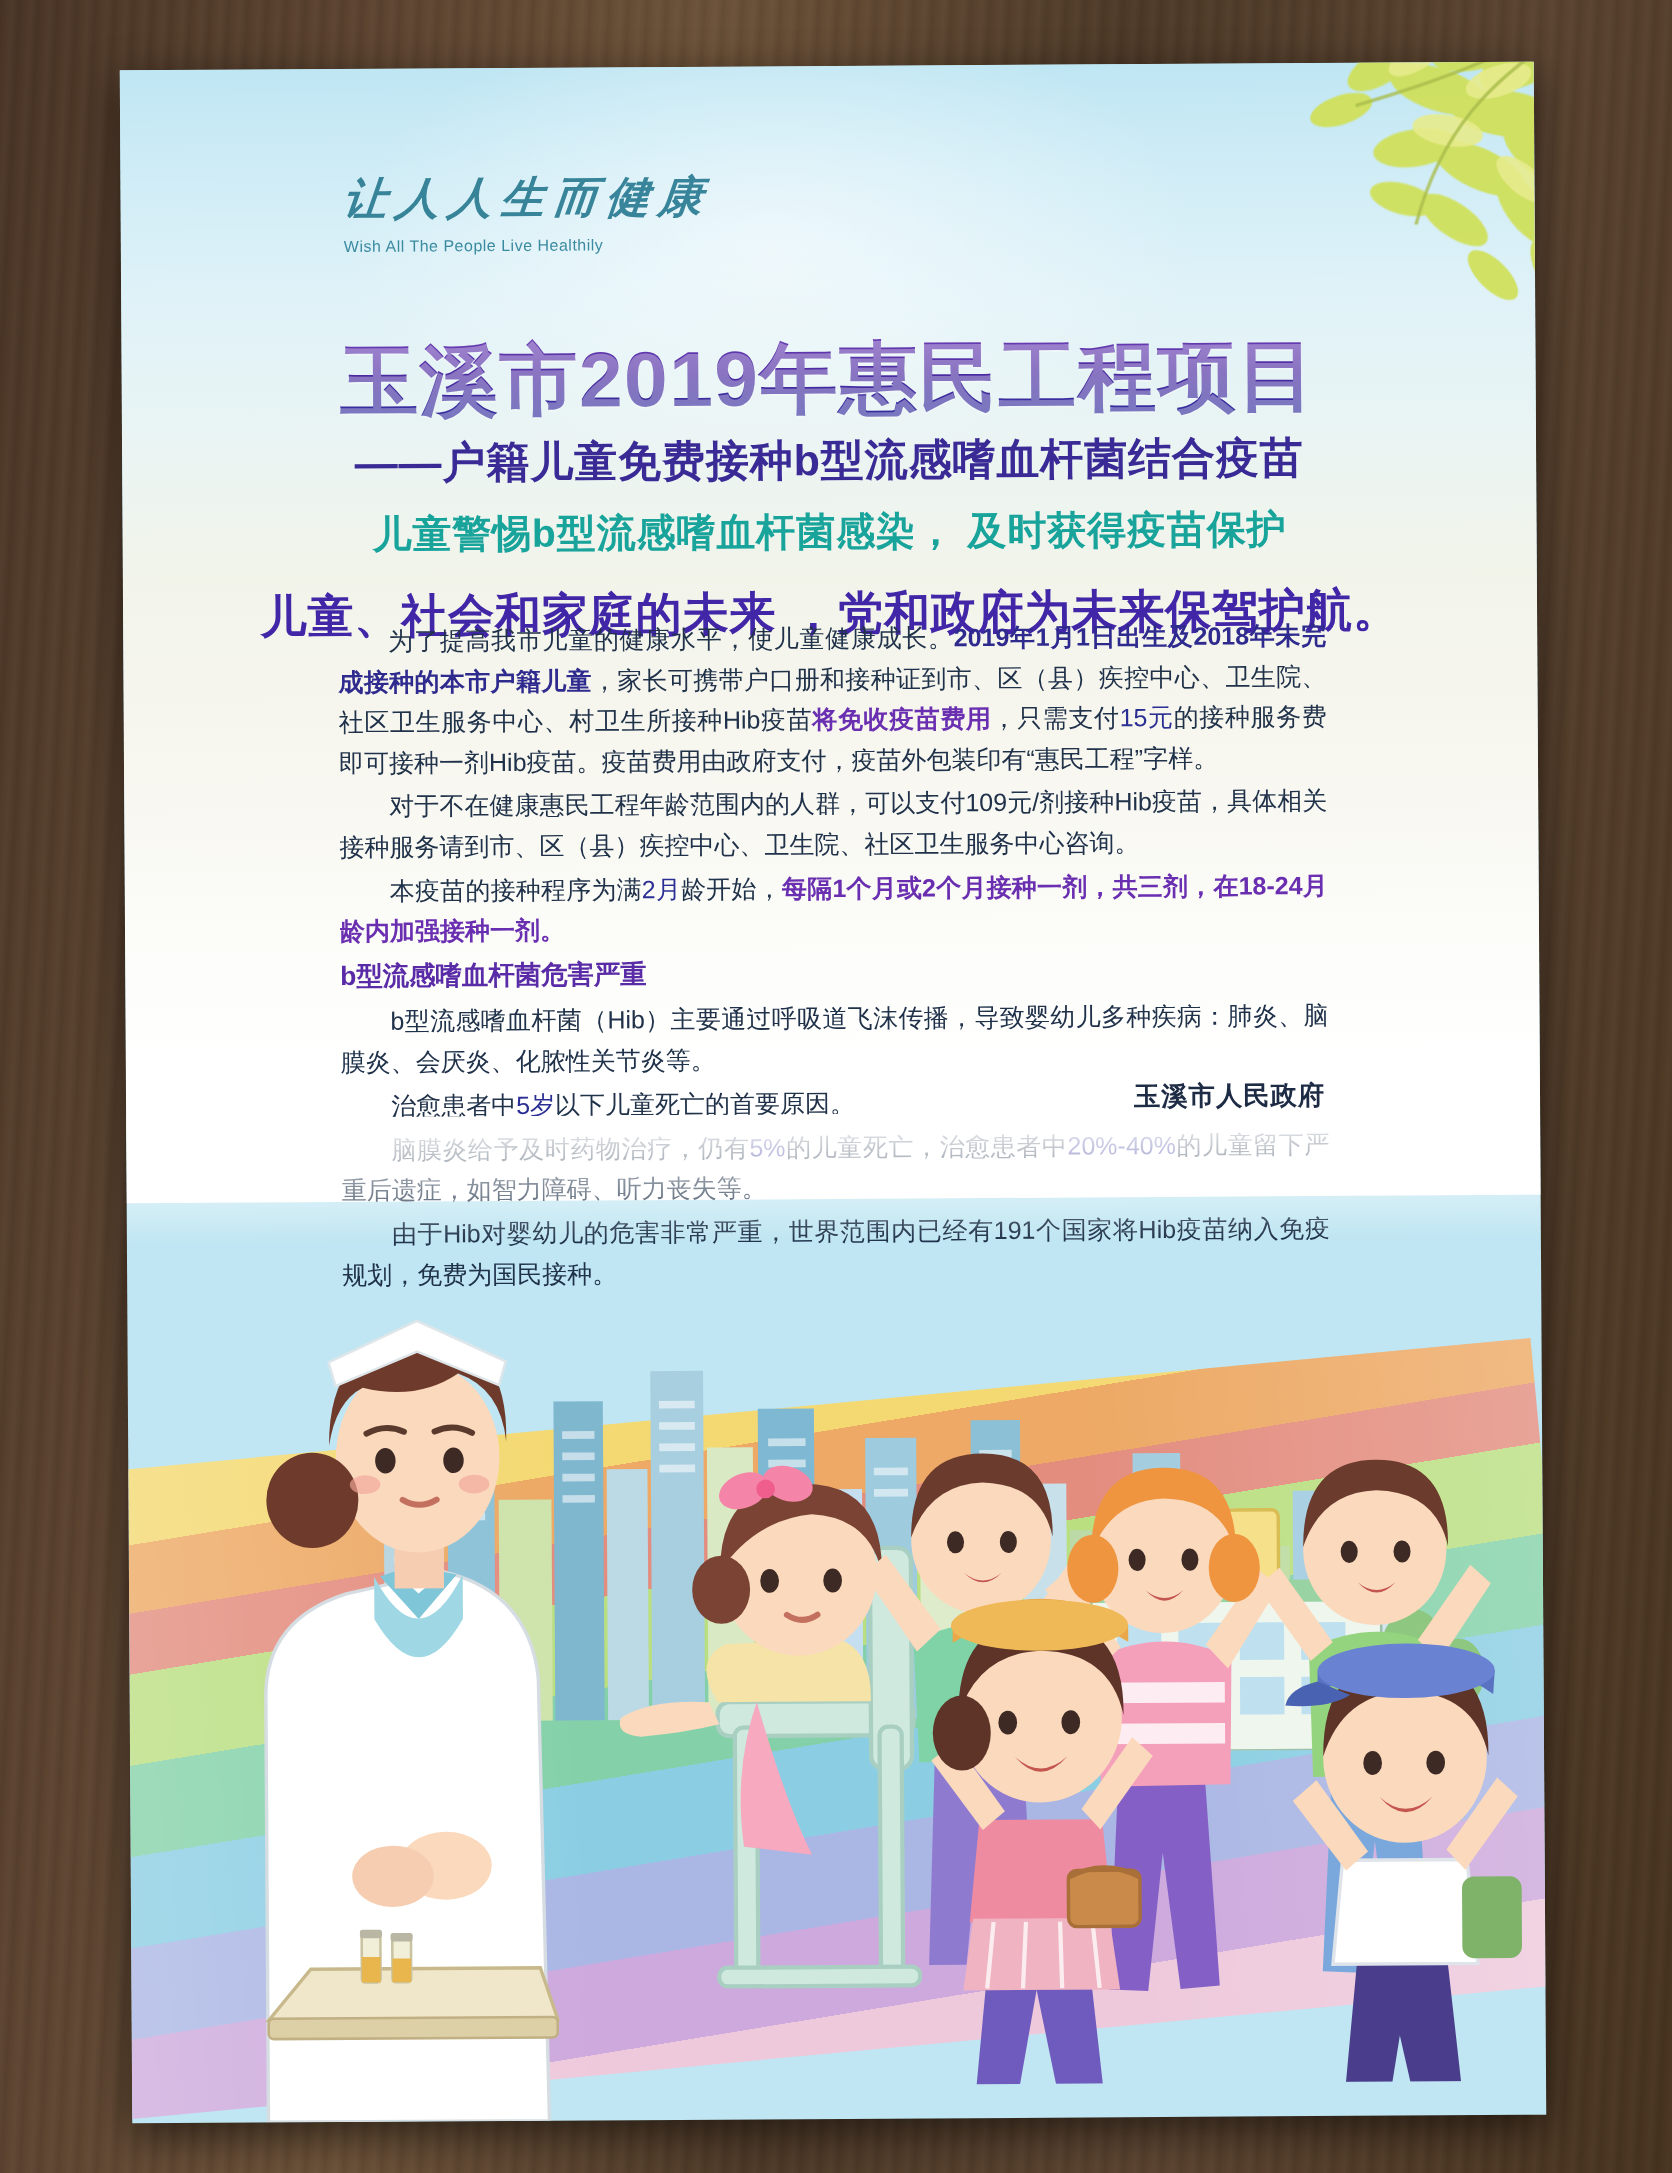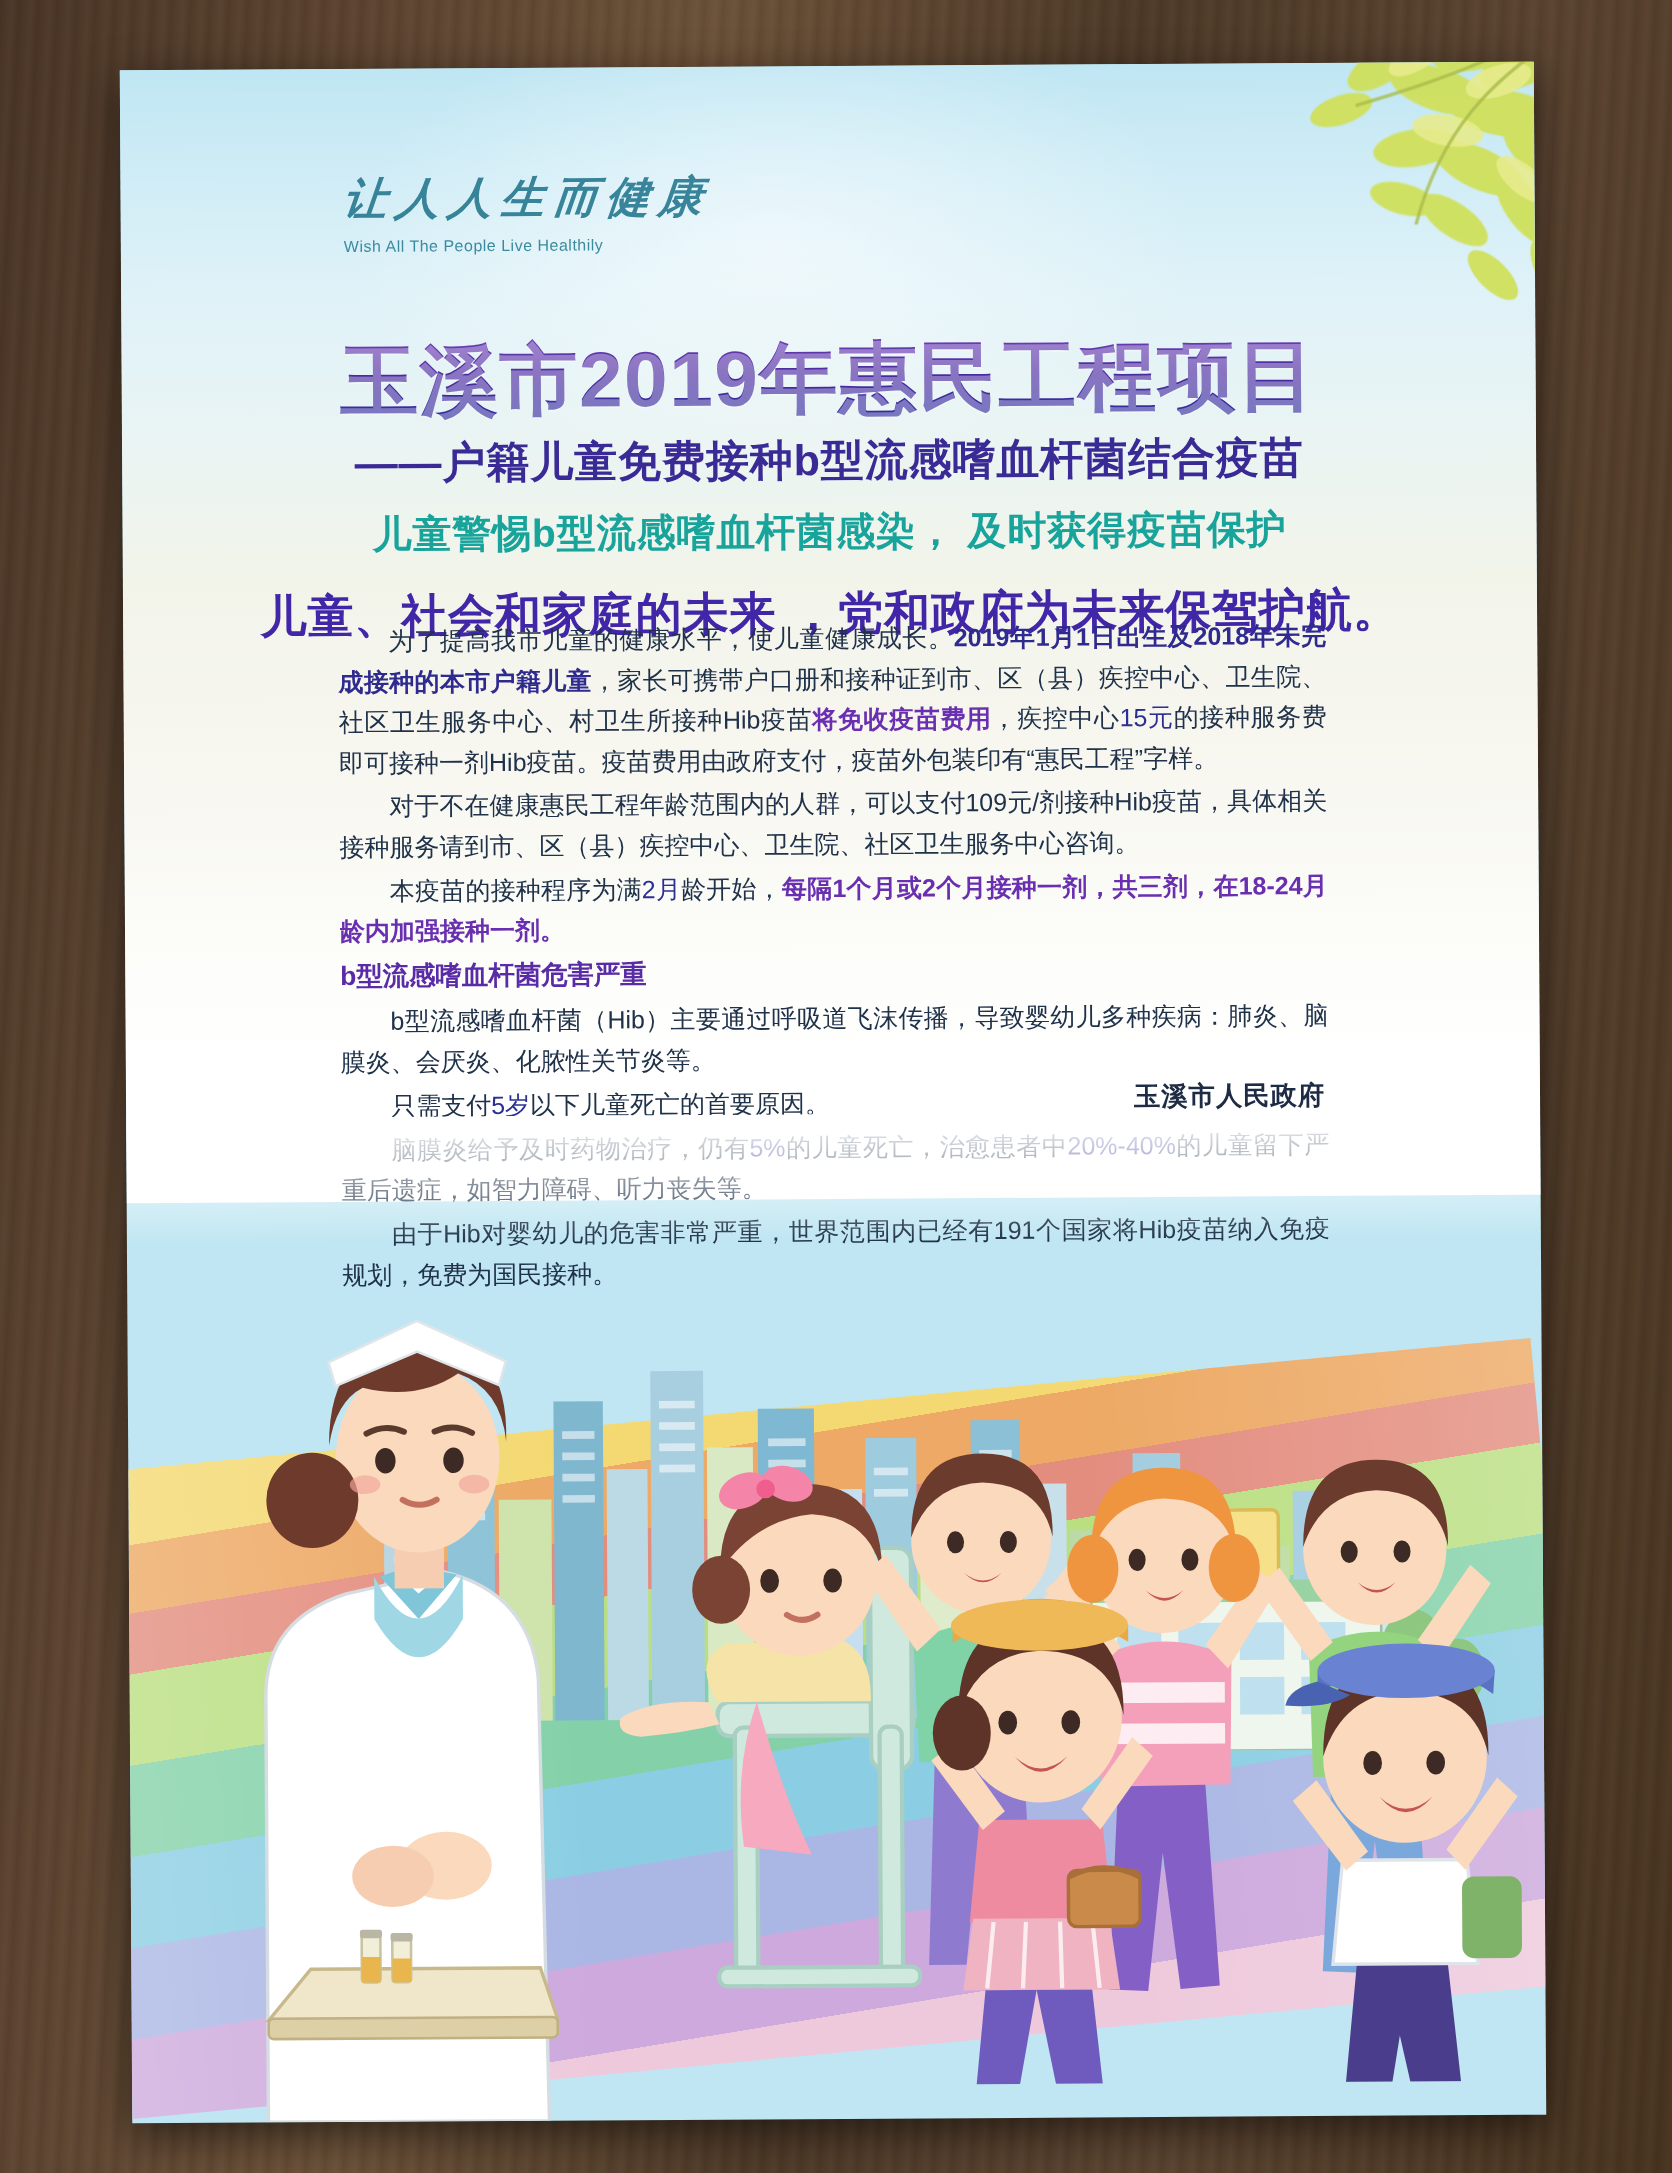--- a/index.html
+++ b/index.html
@@ -272,31 +272,31 @@
   </div>
 
   <div class="headline">
     <div class="h-main">玉溪市2019年惠民工程项目</div>
     <div class="h-sub1">——户籍儿童免费接种b型流感嗜血杆菌结合疫苗</div>
     <div class="h-sub2">儿童警惕b型流感嗜血杆菌感染，  及时获得疫苗保护</div>
     <div class="h-sub3">儿童、社会和家庭的未来 ，党和政府为未来保驾护航。</div>
   </div>
 
   <div class="body-copy">
-    <p><span>为了提高我市儿童的健康水平，使儿童健康成长。</span><span class="hl-b">2019年1月1日出生及2018年未完成接种的本市户籍儿童</span><span>，家长可携带户口册和接种证到市、区（县）疾控中心、卫生院、社区卫生服务中心、村卫生所接种Hib疫苗</span><span class="hl-p">将免收疫苗费用</span><span>，疾控中心</span><span class="hl-t">15元</span><span>的接种服务费即可接种一剂Hib疫苗。疫苗费用由政府支付，疫苗外包装印有“惠民工程”字样。</span></p>
+    <p><span>为了提高我市儿童的健康水平，使儿童健康成长。</span><span class="hl-b">2019年1月1日出生及2018年未完成接种的本市户籍儿童</span><span>，家长可携带户口册和接种证到市、区（县）疾控中心、卫生院、社区卫生服务中心、村卫生所接种Hib疫苗</span><span class="hl-p">将免收疫苗费用</span><span>，只需支付</span><span class="hl-t">15元</span><span>的接种服务费即可接种一剂Hib疫苗。疫苗费用由政府支付，疫苗外包装印有“惠民工程”字样。</span></p>
 
     <p>对于不在健康惠民工程年龄范围内的人群，可以支付109元/剂接种Hib疫苗，具体相关接种服务请到市、区（县）疾控中心、卫生院、社区卫生服务中心咨询。</p>
 
     <p><span>本疫苗的接种程序为满</span><span class="hl-t">2月</span><span>龄开始，</span><span class="hl-p">每隔1个月或2个月接种一剂，共三剂，在18-24月龄内加强接种一剂。</span></p>
 
     <p class="sect-head noindent">b型流感嗜血杆菌危害严重</p>
 
     <p>b型流感嗜血杆菌（Hib）主要通过呼吸道飞沫传播，导致婴幼儿多种疾病：肺炎、脑膜炎、会厌炎、化脓性关节炎等。</p>
 
-    <p><span>只需支付</span><span class="hl-t">5岁</span><span>以下儿童死亡的首要原因。</span></p>
+    <p><span>治愈患者中</span><span class="hl-t">5岁</span><span>以下儿童死亡的首要原因。</span></p>
 
     <p><span>脑膜炎给予及时药物治疗，仍有</span><span class="hl-t">5%</span><span>的儿童死亡，治愈患者中</span><span class="hl-t">20%-40%</span><span>的儿童留下严重后遗症，如智力障碍、听力丧失等。</span></p>
 
     <p>由于Hib对婴幼儿的危害非常严重，世界范围内已经有191个国家将Hib疫苗纳入免疫规划，免费为国民接种。</p>
   </div>
 
   <div class="signature">玉溪市人民政府</div>
 
   <div class="illus">
     <div class="rainbow"></div>

